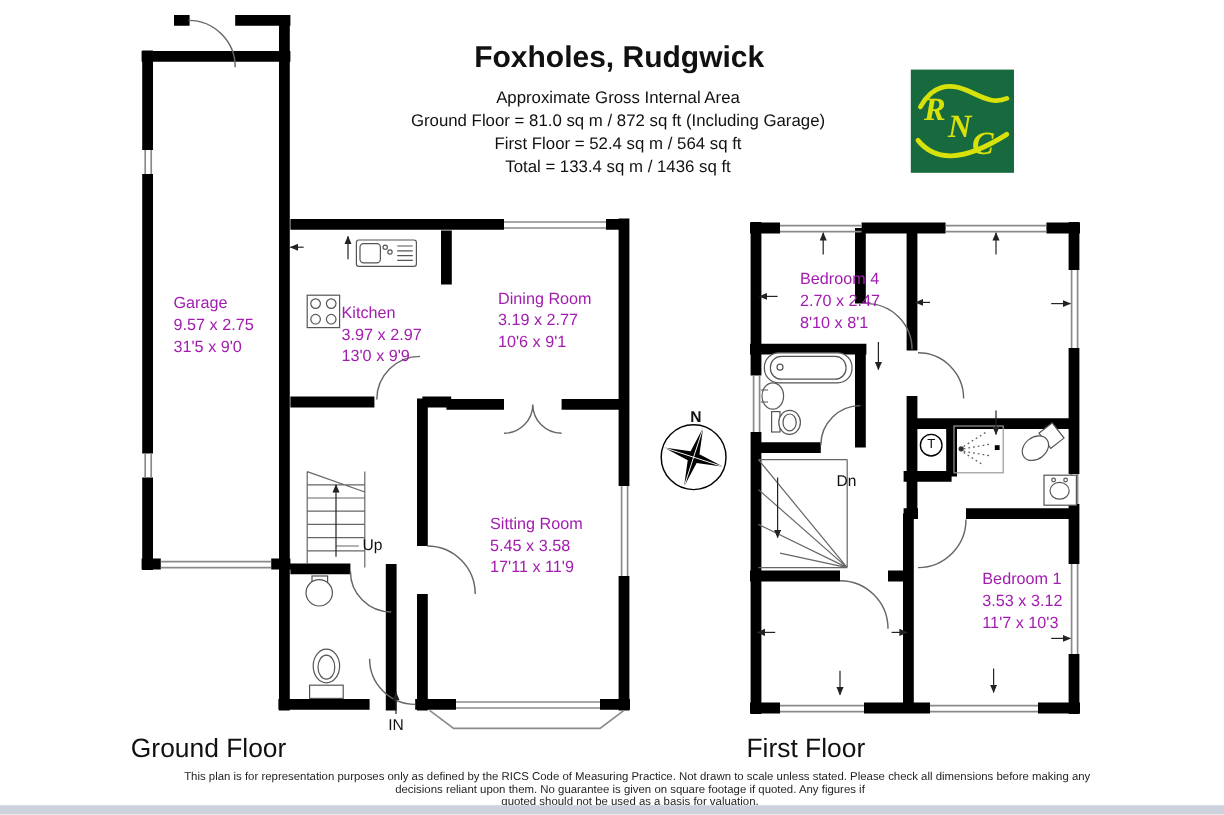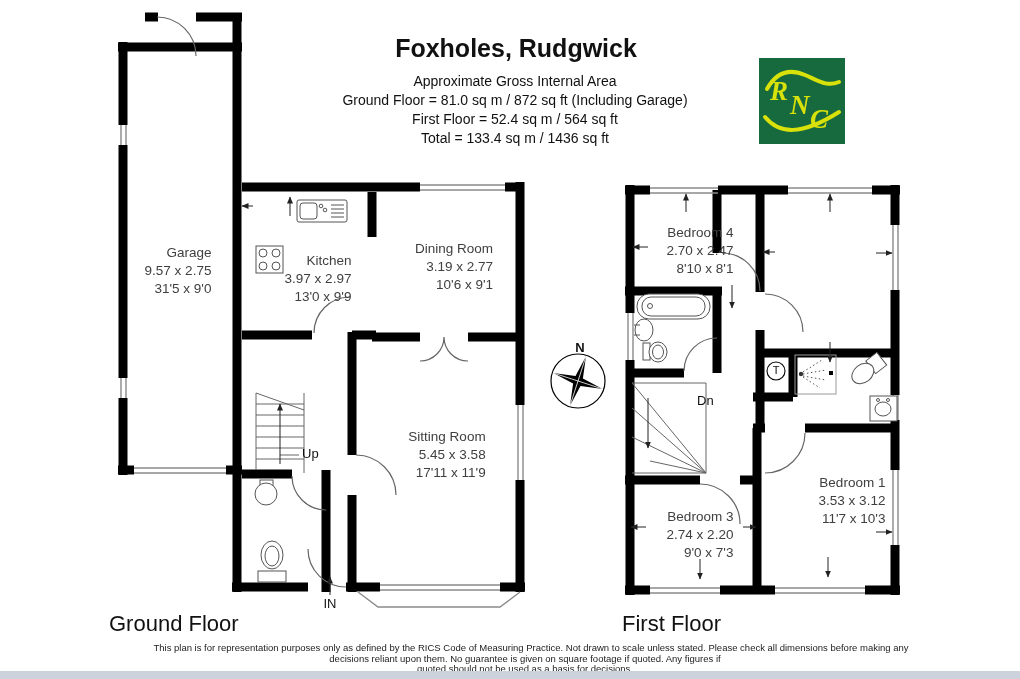--- a/index.html
+++ b/index.html
@@ -1,23 +1,23 @@
 <!DOCTYPE html>
 <html><head>
 <meta charset="utf-8">
 <style>
   html,body{margin:0;padding:0;background:#fff;}
   .canvas{position:relative;width:1020px;height:679px;background:#fff;overflow:hidden;
           font-family:"Liberation Sans",sans-serif;color:#111;}
   svg.plan{position:absolute;left:0;top:0;}
   .abs{position:absolute;}
-  .ctr{transform:translateX(-50%);text-align:right;}
+  .ctr{transform:translateX(-50%);text-align:left;}
   .title{font-size:25px;font-weight:bold;white-space:nowrap;}
   .sub{font-size:14px;line-height:19px;white-space:nowrap;}
-  .room-label{font-size:13.5px;line-height:18px;white-space:nowrap;color:#404040;}
+  .room-label{font-size:13.5px;line-height:18px;white-space:nowrap;color:#a21caf;}
   .floor-label{font-size:22px;font-weight:normal;white-space:nowrap;}
   .tiny{font-size:13px;white-space:nowrap;}
   .disc{font-size:9.5px;line-height:10.5px;color:#222;white-space:nowrap;}
   .logo{background:#17693e;}
   .logo span{position:absolute;font-family:"Liberation Serif",serif;font-style:italic;
              font-weight:bold;font-size:27px;color:#d8e20a;line-height:1;}
   .bottom-bar{background:#cbd2dc;}
 </style>
 </head>
 <body>
@@ -230,33 +230,28 @@
   <div class="abs ctr room-label" style="left:700px;top:224px;">
     <div>Bedroom 4</div>
     <div>2.70 x 2.47</div>
     <div>8'10 x 8'1</div>
   </div>
   <div class="abs ctr room-label" style="left:852px;top:474px;">
     <div>Bedroom 1</div>
     <div>3.53 x 3.12</div>
     <div>11'7 x 10'3</div>
   </div>
-  <div class="abs ctr room-label" style="left:700px;top:508px;">
-    <div>Bedroom 3</div>
-    <div>2.74 x 2.20</div>
-    <div>9'0 x 7'3</div>
-  </div>
 
   <div class="abs tiny" style="left:302px;top:446px;">Up</div>
   <div class="abs tiny" style="left:697px;top:393px;">Dn</div>
   <div class="abs ctr tiny" style="left:330px;top:596px;">IN</div>
   <div class="abs ctr" style="left:776px;top:364px;font-size:11px;">T</div>
   <div class="abs ctr" style="left:580px;top:340px;font-size:13px;font-weight:bold;">N</div>
 
   <div class="abs floor-label" style="left:109px;top:611px;">Ground Floor</div>
   <div class="abs floor-label" style="left:622px;top:611px;">First Floor</div>
 
   <div class="abs ctr disc" style="left:531px;top:643px;">This plan is for representation purposes only as defined by the RICS Code of Measuring Practice. Not drawn to scale unless stated. Please check all dimensions before making any</div>
   <div class="abs ctr disc" style="left:525px;top:653.5px;">decisions reliant upon them. No guarantee is given on square footage if quoted. Any figures if</div>
-  <div class="abs ctr disc" style="left:525px;top:664px;">quoted should not be used as a basis for decisions.</div>
+  <div class="abs ctr disc" style="left:525px;top:664px;">quoted should not be used as a basis for valuation.</div>
 
   <div class="abs bottom-bar" style="left:0;top:671px;width:1020px;height:8px;"></div>
 </div>
 
 </body></html>

